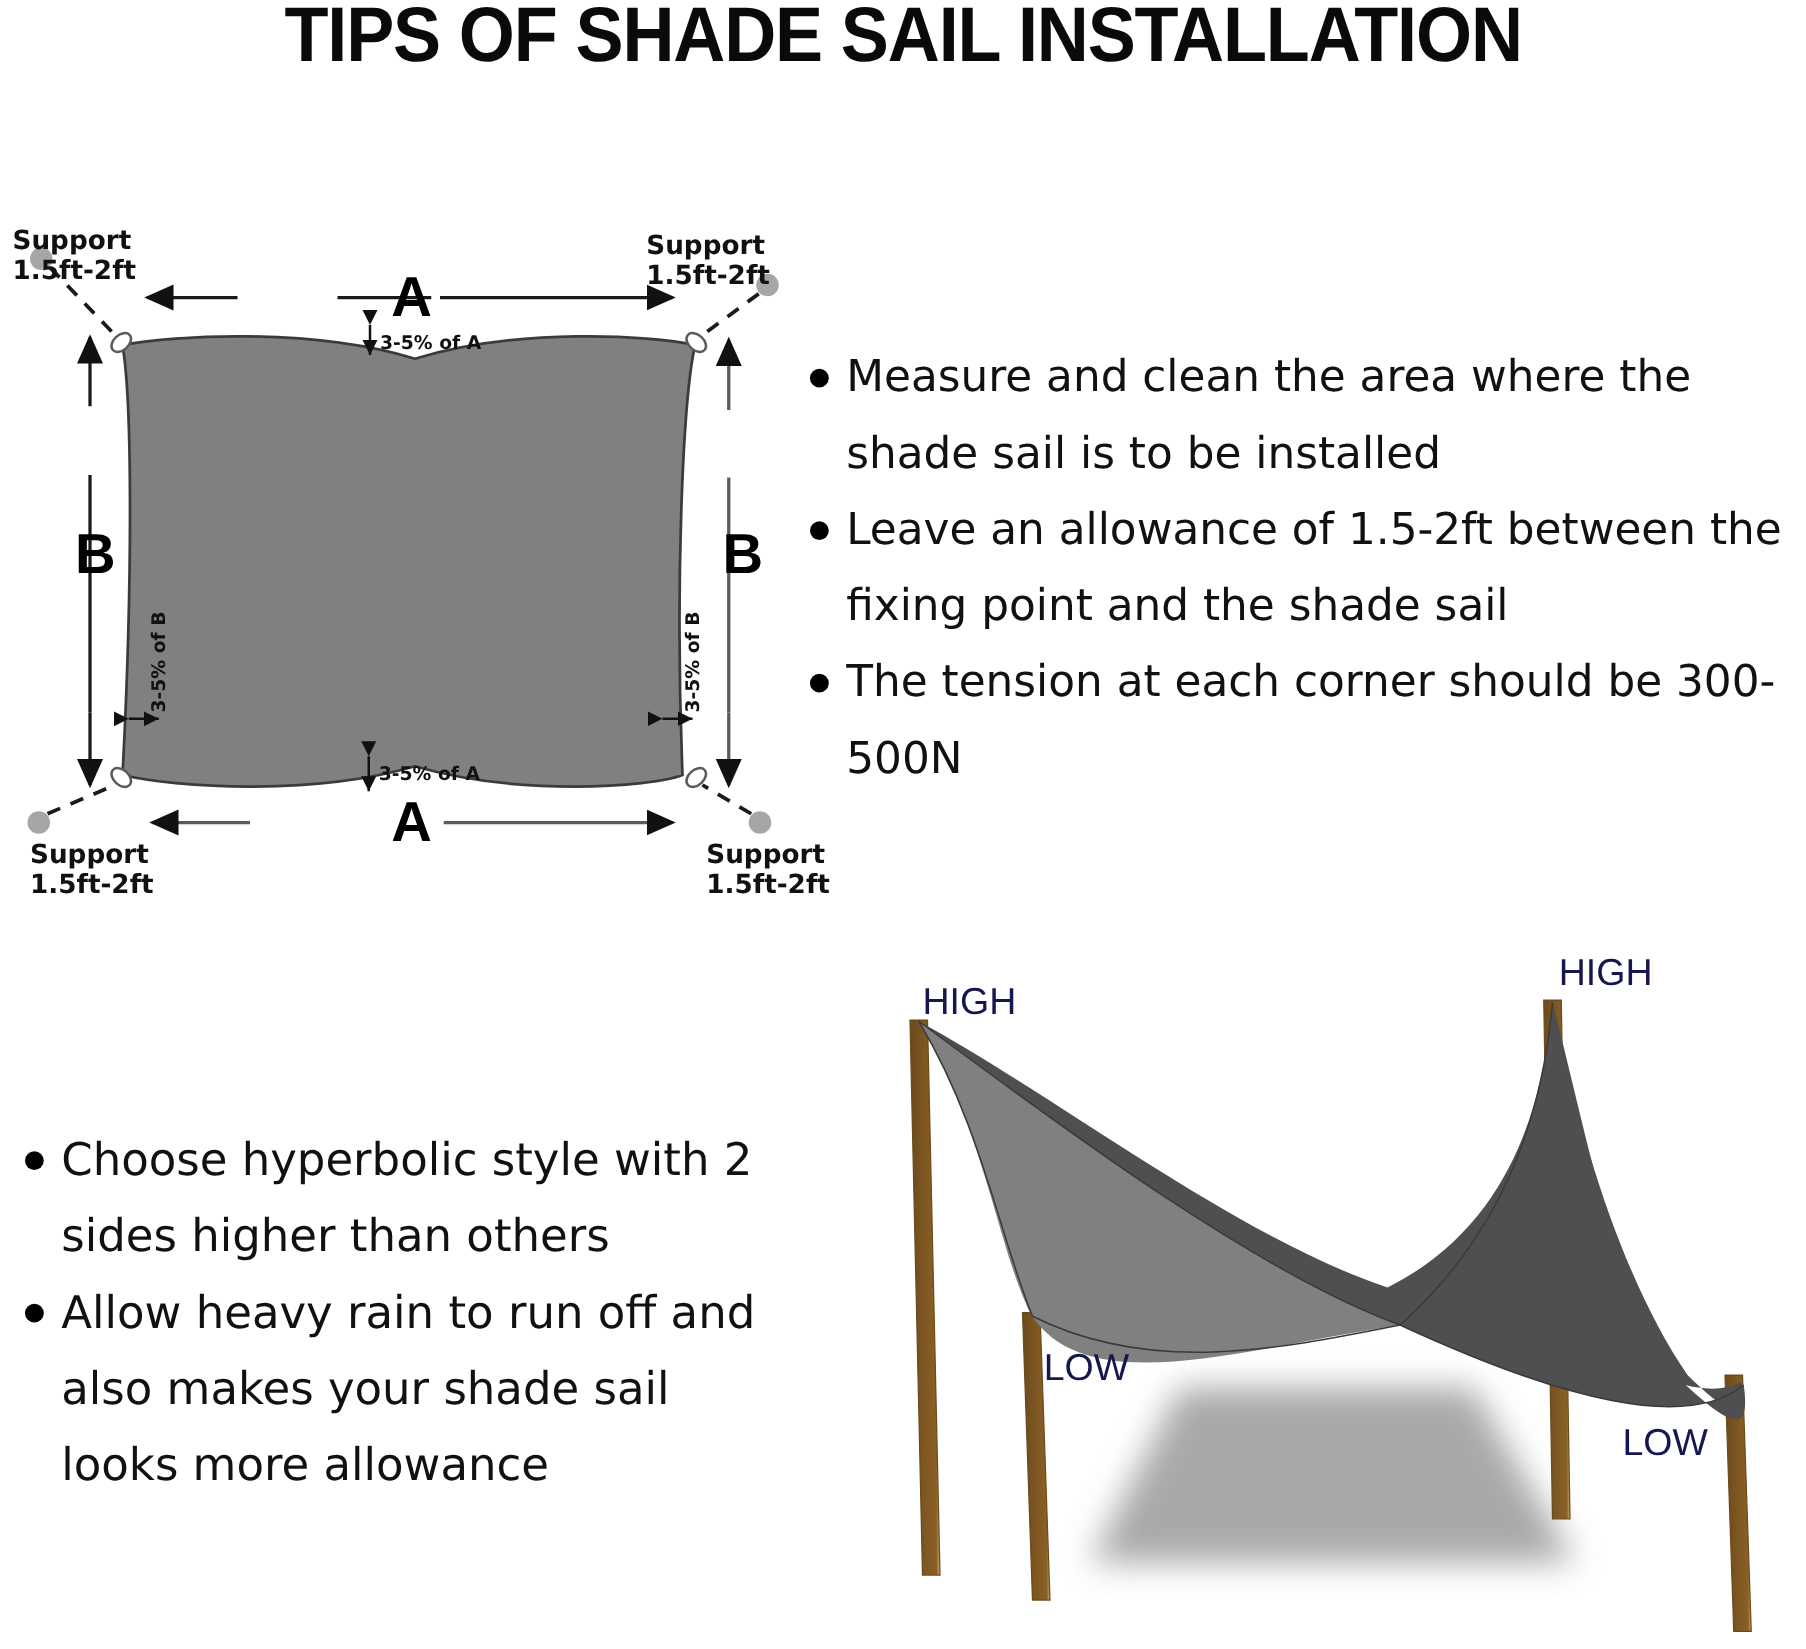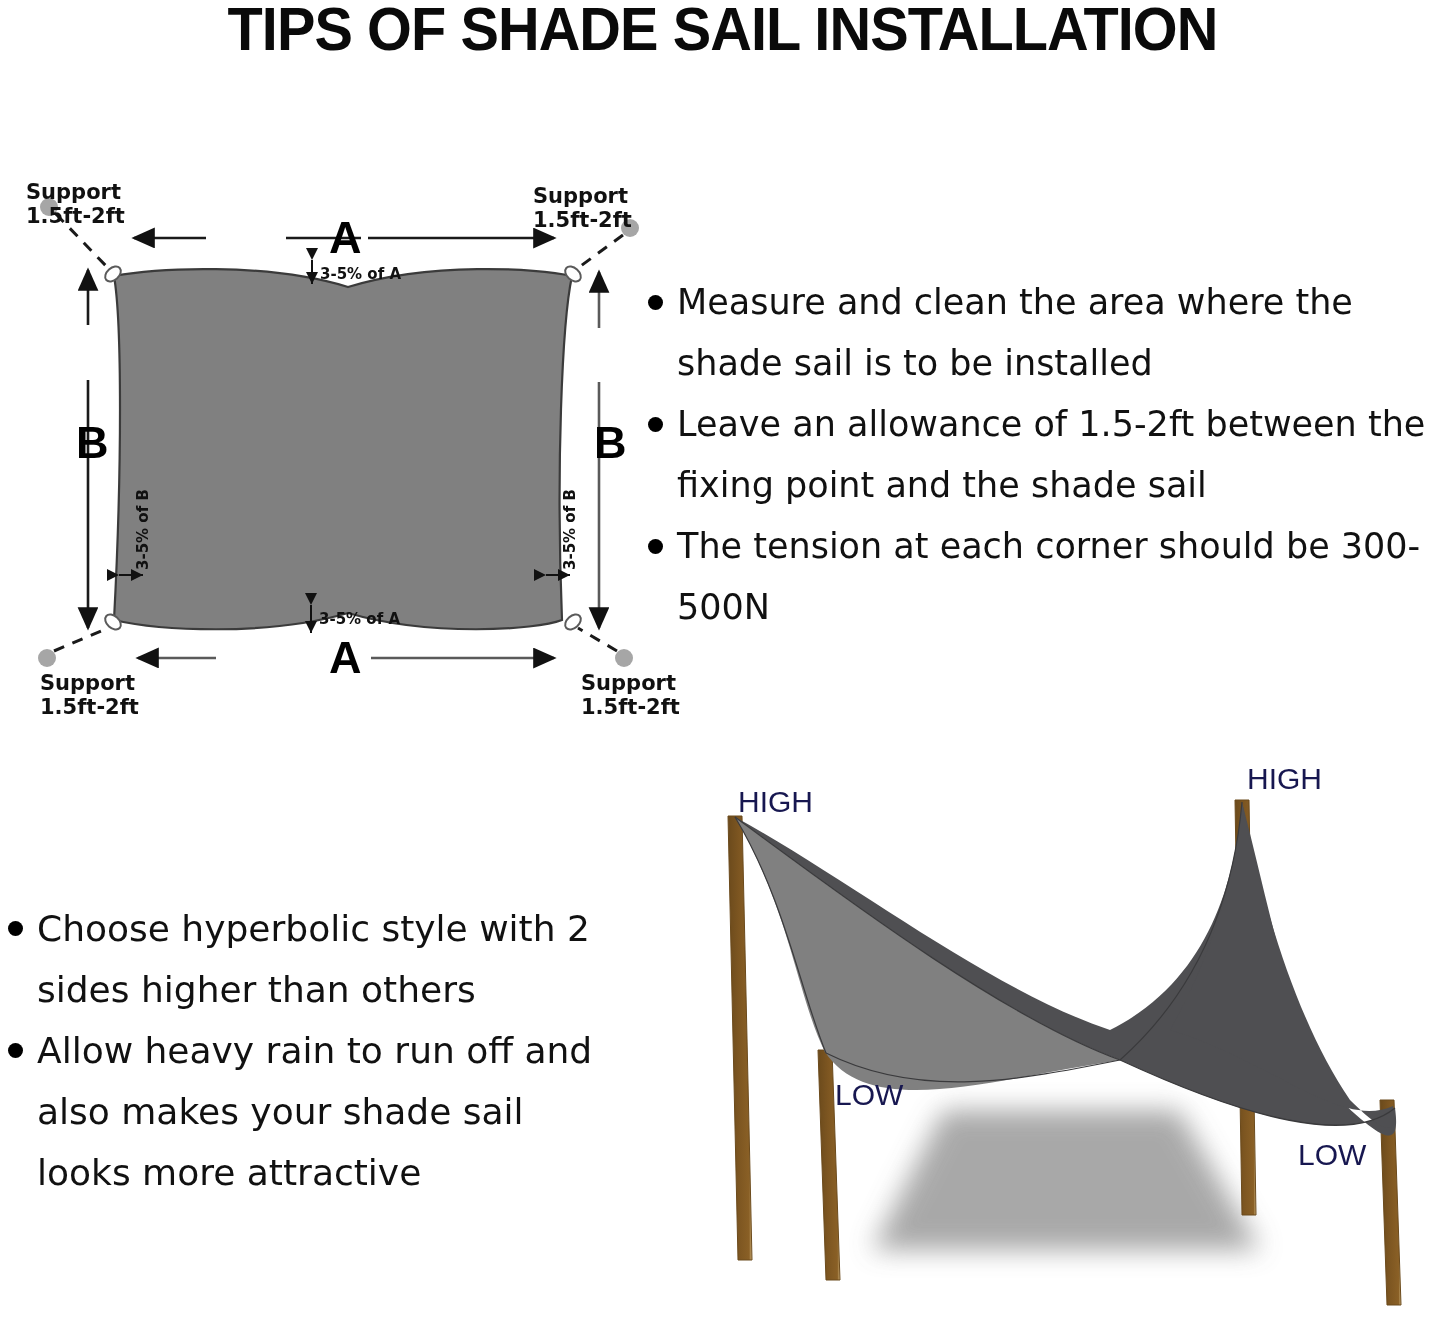--- a/index.html
+++ b/index.html
@@ -9,21 +9,21 @@
   
   #title{
     position:absolute;left:0;top:-6px;width:1445px;height:70px;
     text-align:center;font-family:"Liberation Sans",sans-serif;
     font-weight:bold;font-size:62px;line-height:70px;letter-spacing:-1px;
     color:#0a0a0a;transform:scaleX(0.93);transform-origin:50% 50%;
     white-space:nowrap;
   }
 
   
-  #rect-diagram{position:absolute;left:16px;top:150;width:660px;height:600px;}
+  #rect-diagram{position:absolute;left:0;top:150;width:660px;height:600px;}
   #rect-svg{position:absolute;left:0;top:0;}
 
   .support-label{
     position:absolute;font-size:21px;line-height:24px;font-weight:600;
     color:#111;white-space:nowrap;font-family:"DejaVu Sans",sans-serif;
   }
   .dim-letter{
     position:absolute;font-family:"Liberation Sans",sans-serif;
     font-weight:bold;font-size:45px;line-height:45px;color:#000;
   }
@@ -175,28 +175,28 @@
   <div class="bullet-row">
     <span class="bullet-dot"></span>
     <span class="bullet-text">Leave an allowance of 1.5-2ft between the fixing point and the shade sail</span>
   </div>
   <div class="bullet-row">
     <span class="bullet-dot"></span>
     <span class="bullet-text">The tension at each corner should be 300-500N</span>
   </div>
 </div>
 
-<div class="bullets" id="tips-bottom" style="left:8px;top:898px;width:610px;">
+<div class="bullets" id="tips-bottom" style="left:20px;top:898px;width:610px;">
   <div class="bullet-row">
     <span class="bullet-dot"></span>
     <span class="bullet-text">Choose hyperbolic style with 2 sides higher than others</span>
   </div>
   <div class="bullet-row">
     <span class="bullet-dot"></span>
-    <span class="bullet-text">Allow heavy rain to run off and also makes your shade sail looks more attractive</span>
+    <span class="bullet-text">Allow heavy rain to run off and also makes your shade sail looks more allowance</span>
   </div>
 </div>
 
 <div id="sail-scene">
   <svg width="755" height="559" viewBox="0 0 755 559">
     <defs>
       <filter id="blurshadow" x="-30%" y="-60%" width="160%" height="240%">
         <feGaussianBlur stdDeviation="13"></feGaussianBlur>
       </filter>
       <linearGradient id="postgrad" x1="0" y1="0" x2="1" y2="0">

